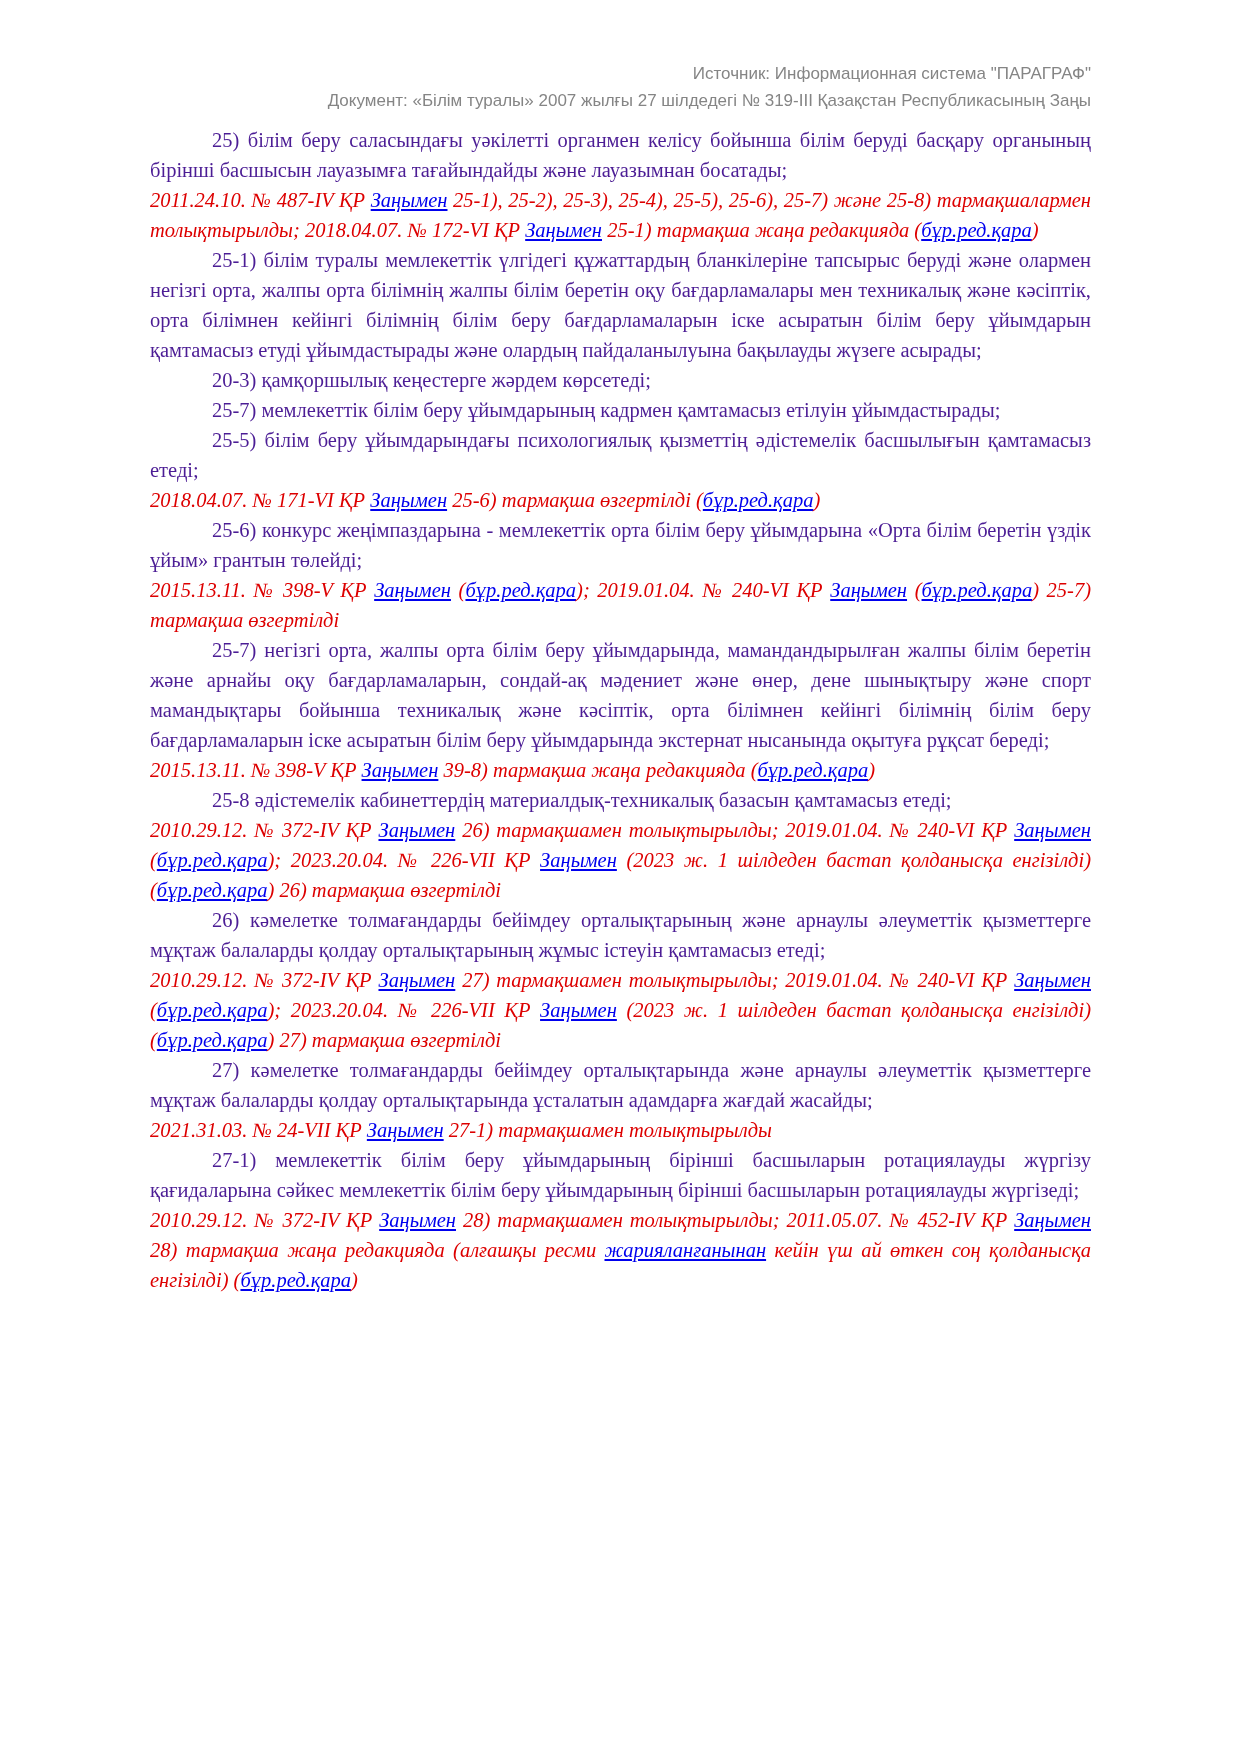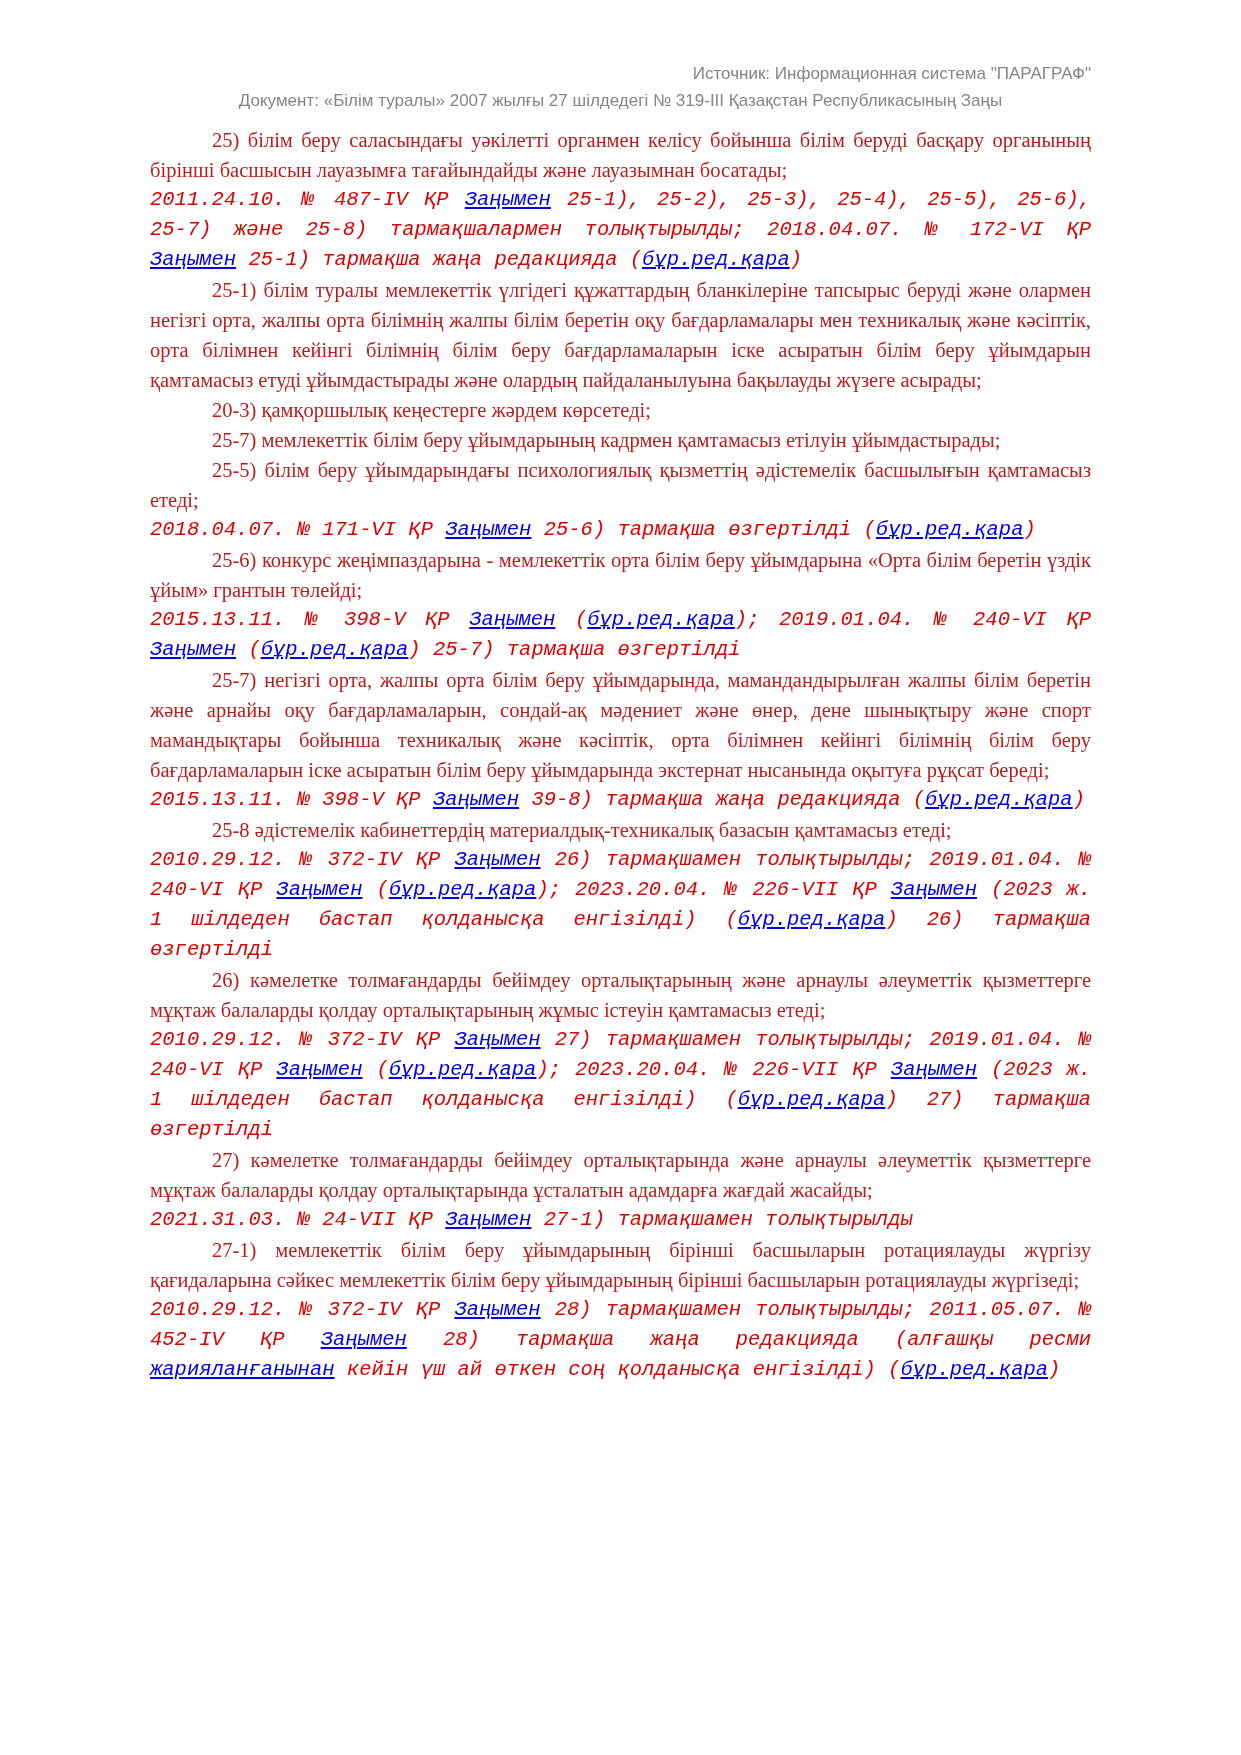--- a/index.html
+++ b/index.html
@@ -12,37 +12,36 @@
     box-sizing: border-box;
     padding: 60px 118px 60px 118px;
   }
   .doc-header {
     font-family: "Liberation Sans", sans-serif;
     color: #858585;
     font-size: 17px;
     line-height: 27px;
   }
   .header-source { text-align: right; }
-  .header-doc    { text-align: center; }
+  .header-doc    { text-align: right; }
   .header-rev    { text-align: center; }
   .doc-body {
     margin-top: 11px;
     font-family: "Liberation Serif", "DejaVu Serif", serif;
     font-size: 20.5px;
     line-height: 30px;
     color: #000000;
     text-align: justify;
   }
   p.para { margin: 0; }
-  p.body-para { text-indent: 62px; color: #b91c1c; }
+  p.body-para { text-indent: 62px; color: #4c1d95; }
   p.amendment {
     text-indent: 0;
     color: #dd0000;
     font-style: italic;
-    font-family: Liberation Mono, monospace;
   }
   a.doc-link {
     color: #0000ee;
     text-decoration: underline;
     cursor: pointer;
   }
 </style>
 </head>
 <body>
 

